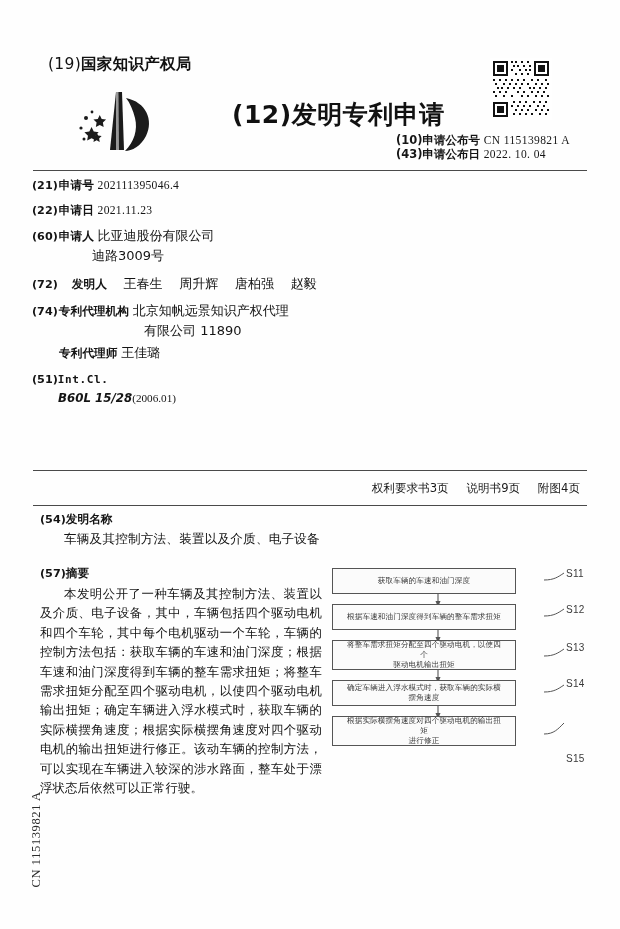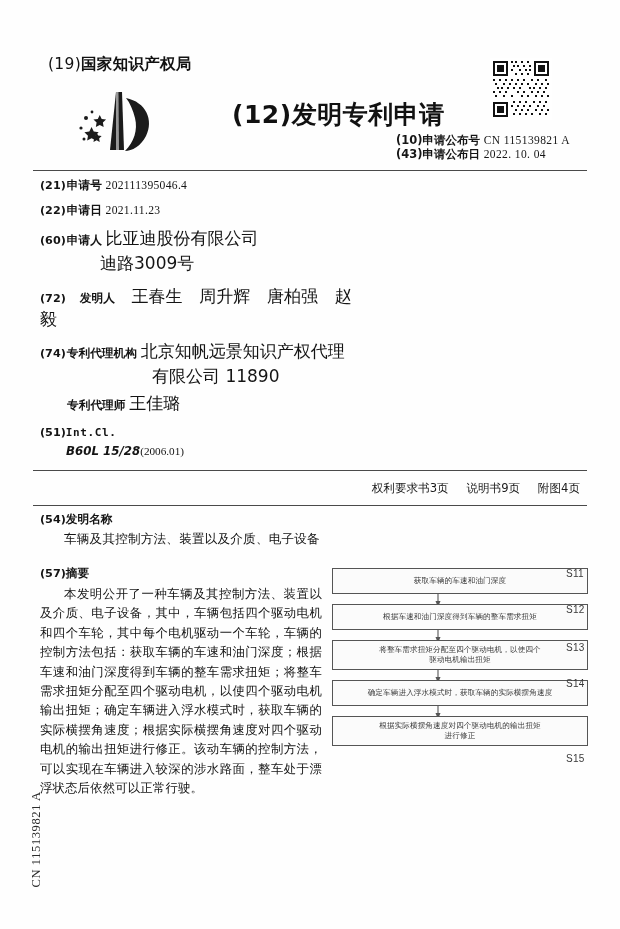--- a/index.html
+++ b/index.html
@@ -102,21 +102,21 @@
     height: 0;
     border-top: 1.1px solid #4a4a4a;
   }
   .rule-1 { top: 170px; }
   .rule-2 { top: 470px; }
   .rule-3 { top: 505px; }
 
   
   .biblio {
     position: absolute;
-    left: 40px;
+    left: 32px;
     top: 178px;
     width: 330px;
     font-size: 11.7px;
     color: #141414;
   }
   .field { margin-bottom: 9.5px; position: relative; }
   .field .code {
     font-weight: bold;
     font-size: 11.2px;
   }
@@ -124,21 +124,21 @@
     font-weight: bold;
     font-size: 11.7px;
     margin-left: 1px;
   }
   .field .val {
     font-family: "Liberation Serif", "DejaVu Serif", serif;
     font-size: 11.6px;
     letter-spacing: 0.3px;
   }
   .field .val-cjk {
-    font-size: 17px;
+    font-size: 13px;
     text-align: right;
   }
   .sub-line {
     margin-top: 4px;
     padding-left: 26px;
   }
   .sub-line .name { font-weight: bold; }
   .cont-line {
     margin-top: 2px;
     padding-left: 60px;
@@ -219,21 +219,21 @@
   .flow {
     position: absolute;
     left: 332px;
     top: 568px;
     width: 256px;
     height: 220px;
   }
   .fbox {
     position: absolute;
     left: 0;
-    width: 256px;
+    width: 184px;
     border: 1.1px solid #555;
     background: #fbfbfb;
     box-sizing: border-box;
     display: flex;
     align-items: center;
     justify-content: center;
     text-align: center;
     font-size: 7.6px;
     line-height: 10px;
     letter-spacing: 0.1px;

